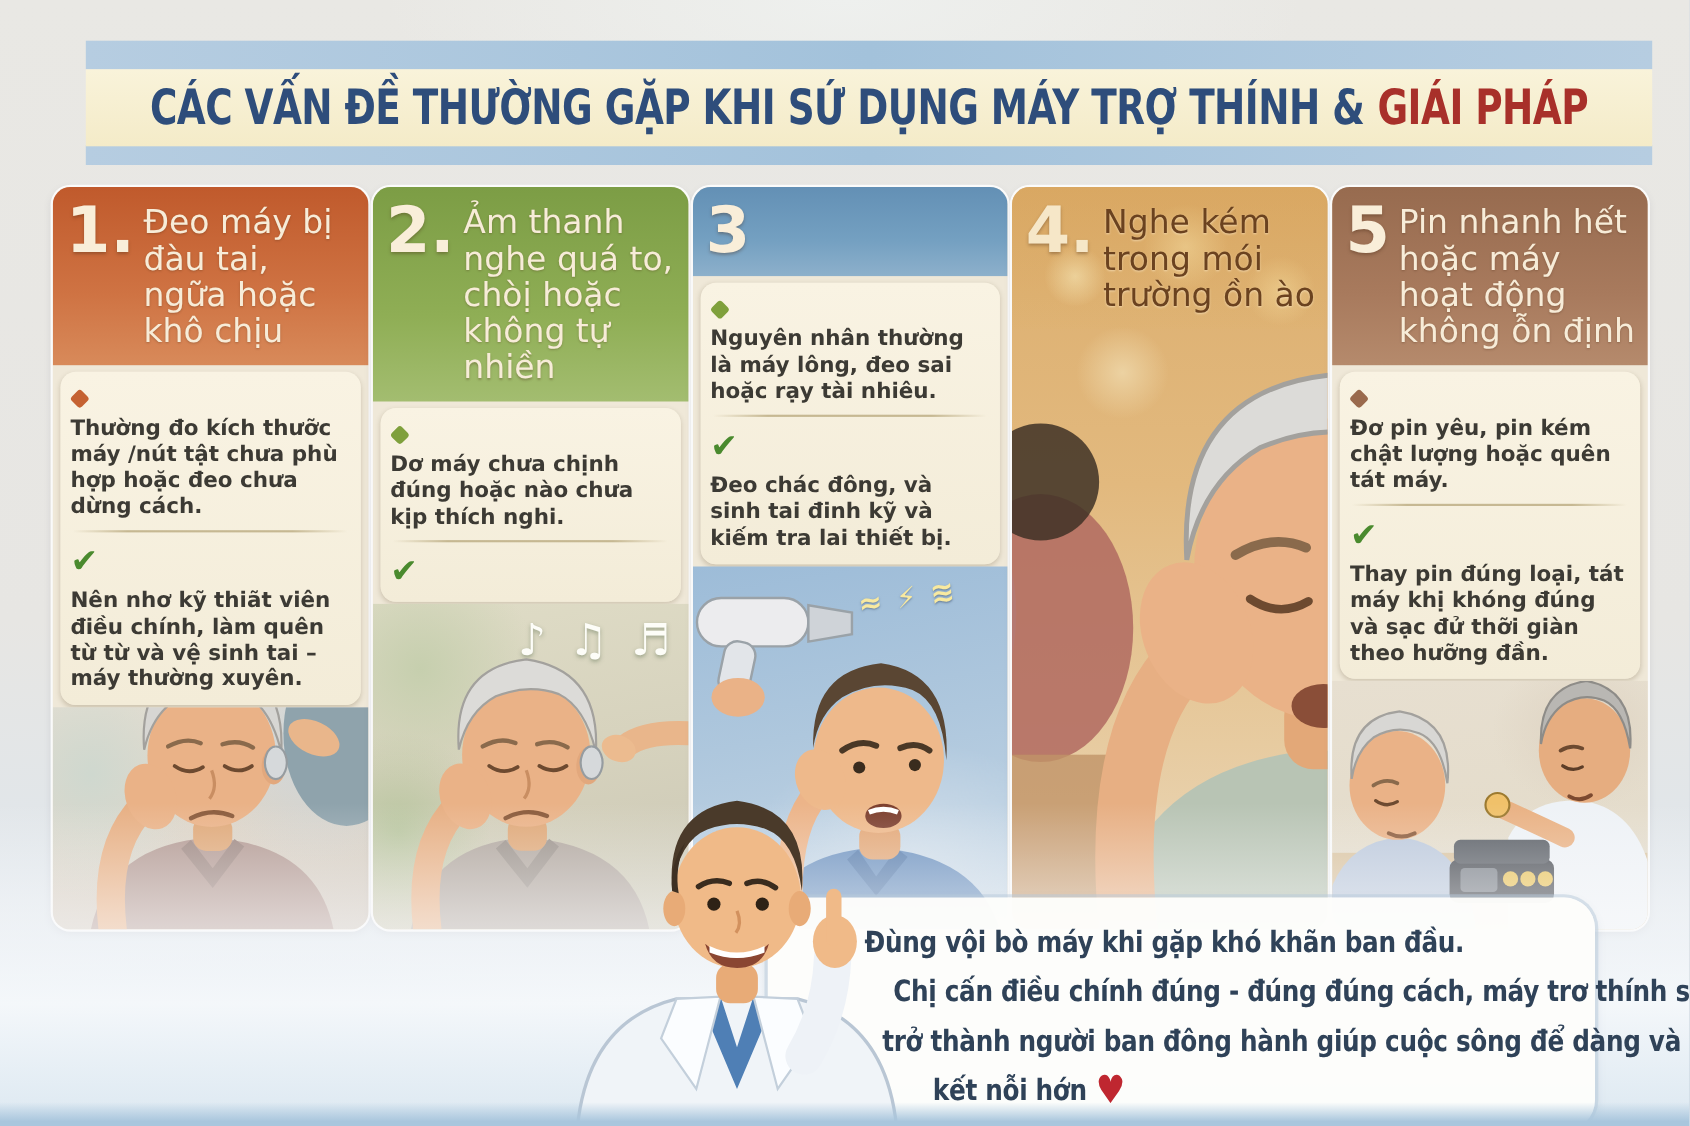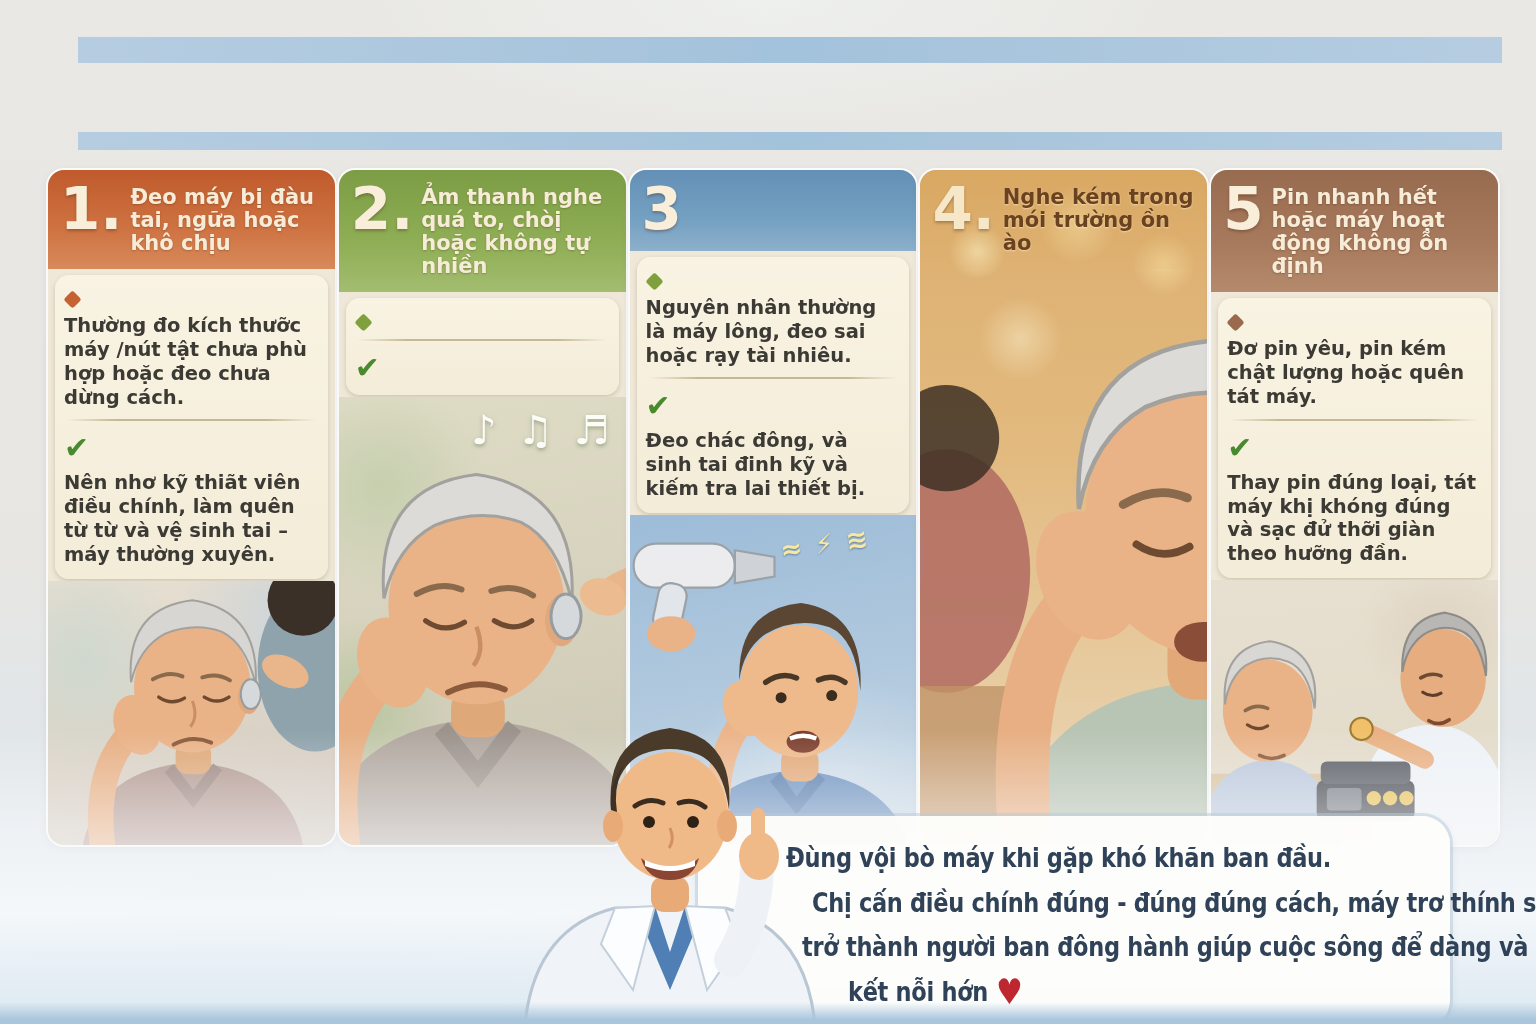--- a/index.html
+++ b/index.html
@@ -20,21 +20,21 @@
     display:flex;align-items:center;justify-content:center;white-space:nowrap;}
   .title-text{font-size:34px;font-weight:800;letter-spacing:-0.5px;color:#2e4d7b;
     transform:scaleY(1.3);}
   .title-accent{color:#a8302a;margin-left:12px;}
   
   .cards{position:absolute;left:48px;top:170px;width:1450px;height:675px;display:flex;gap:4px;}
   .card{position:relative;flex:1;border-radius:16px;overflow:hidden;display:flex;flex-direction:column;
     background:#efe8d8;box-shadow:0 0 0 2px rgba(255,255,255,.85),0 3px 8px rgba(90,90,110,.18);}
   .card-header{display:flex;gap:8px;padding:12px 10px 14px 12px;align-items:flex-start;}
   .card-number{font-size:58px;font-weight:800;line-height:.95;color:#f9eed9;text-shadow:0 2px 3px rgba(70,40,20,.35);}
-  .card-heading{font-size:21px;font-weight:700;line-height:1.1;color:#f7ecd8;text-shadow:0 1px 2px rgba(70,40,20,.3);padding-top:4px;}
+  .card-heading{font-size:30px;font-weight:400;line-height:1.1;color:#f7ecd8;text-shadow:0 1px 2px rgba(70,40,20,.3);padding-top:4px;}
   .col1 .card-header{background:linear-gradient(180deg,#c05a2c 0%,#cf7343 60%,#d88a5a 100%);}
   .col2 .card-header{background:linear-gradient(180deg,#7c9d45 0%,#8fae55 60%,#a3bd70 100%);}
   .col3 .card-header{background:linear-gradient(180deg,#6390b5 0%,#74a0c1 60%,#8db0cb 100%);}
   .col4 .card-header{background:linear-gradient(180deg,rgba(214,160,84,.45),rgba(222,178,110,.15));}
   .col4 .card-number{color:#f6e7c8;}
   .col4 .card-heading{color:#6b421f;text-shadow:0 1px 2px rgba(255,240,210,.6);}
   .col5 .card-header{background:linear-gradient(180deg,#976b4f 0%,#a87a5d 60%,#b58a6c 100%);}
   .note{margin:6px 7px 2px 7px;border-radius:14px;padding:12px 10px 12px 9px;
     background:linear-gradient(180deg,#f9f3e3 0%,#f3ecd8 100%);
     color:#3c3a34;font-size:19.5px;font-weight:600;line-height:1.22;
@@ -75,20 +75,25 @@
   .water{position:absolute;left:0;right:0;bottom:0;height:22px;z-index:6;background:linear-gradient(180deg,rgba(170,198,221,.0),#a9c6dd 80%);}
 </style>
 </head>
 <body>
 
 <div class="poster">
 
   <div class="title-band">
     <div class="band-strip top"></div>
     <div class="band-strip bottom"></div>
+    <div class="title-bar">
+      <span class="title-text">
+        <span>CÁC VẤN ĐỀ THƯỜNG GẶP KHI SỨ DỤNG MÁY TRỢ THÍNH &amp;</span><span class="title-accent">GIÁI PHÁP</span>
+      </span>
+    </div>
   </div>
 
   <div class="cards">
 
     <div class="card col1">
       <div class="card-header">
         <div class="card-number">1.</div>
         <div class="card-heading">Đeo máy bị đàu tai, ngữa hoặc khô chịu</div>
       </div>
       <div class="note">
@@ -127,20 +132,21 @@
     </div>
 
     <div class="card col2">
       <div class="card-header">
         <div class="card-number">2.</div>
         <div class="card-heading">Ảm thanh nghe quá to, chòị hoặc không tự nhiền</div>
       </div>
       <div class="note">
         <div class="bullet">
           <span class="diamond"></span>
+          <span>Dơ máy chưa chịnh đúng hoặc nào chưa kịp thích nghi.</span>
         </div>
         <div class="sep"></div>
         <div class="bullet">
           <span class="check">✔</span>
         </div>
       </div>
       <div class="illus">
         <div class="music-notes">♪ ♫ ♬</div>
         <svg viewBox="0 0 290 300" preserveAspectRatio="xMidYMax slice">
           <path d="M35 300 Q52 222 140 216 Q238 222 254 300 Z" fill="#b1a79f"></path>

